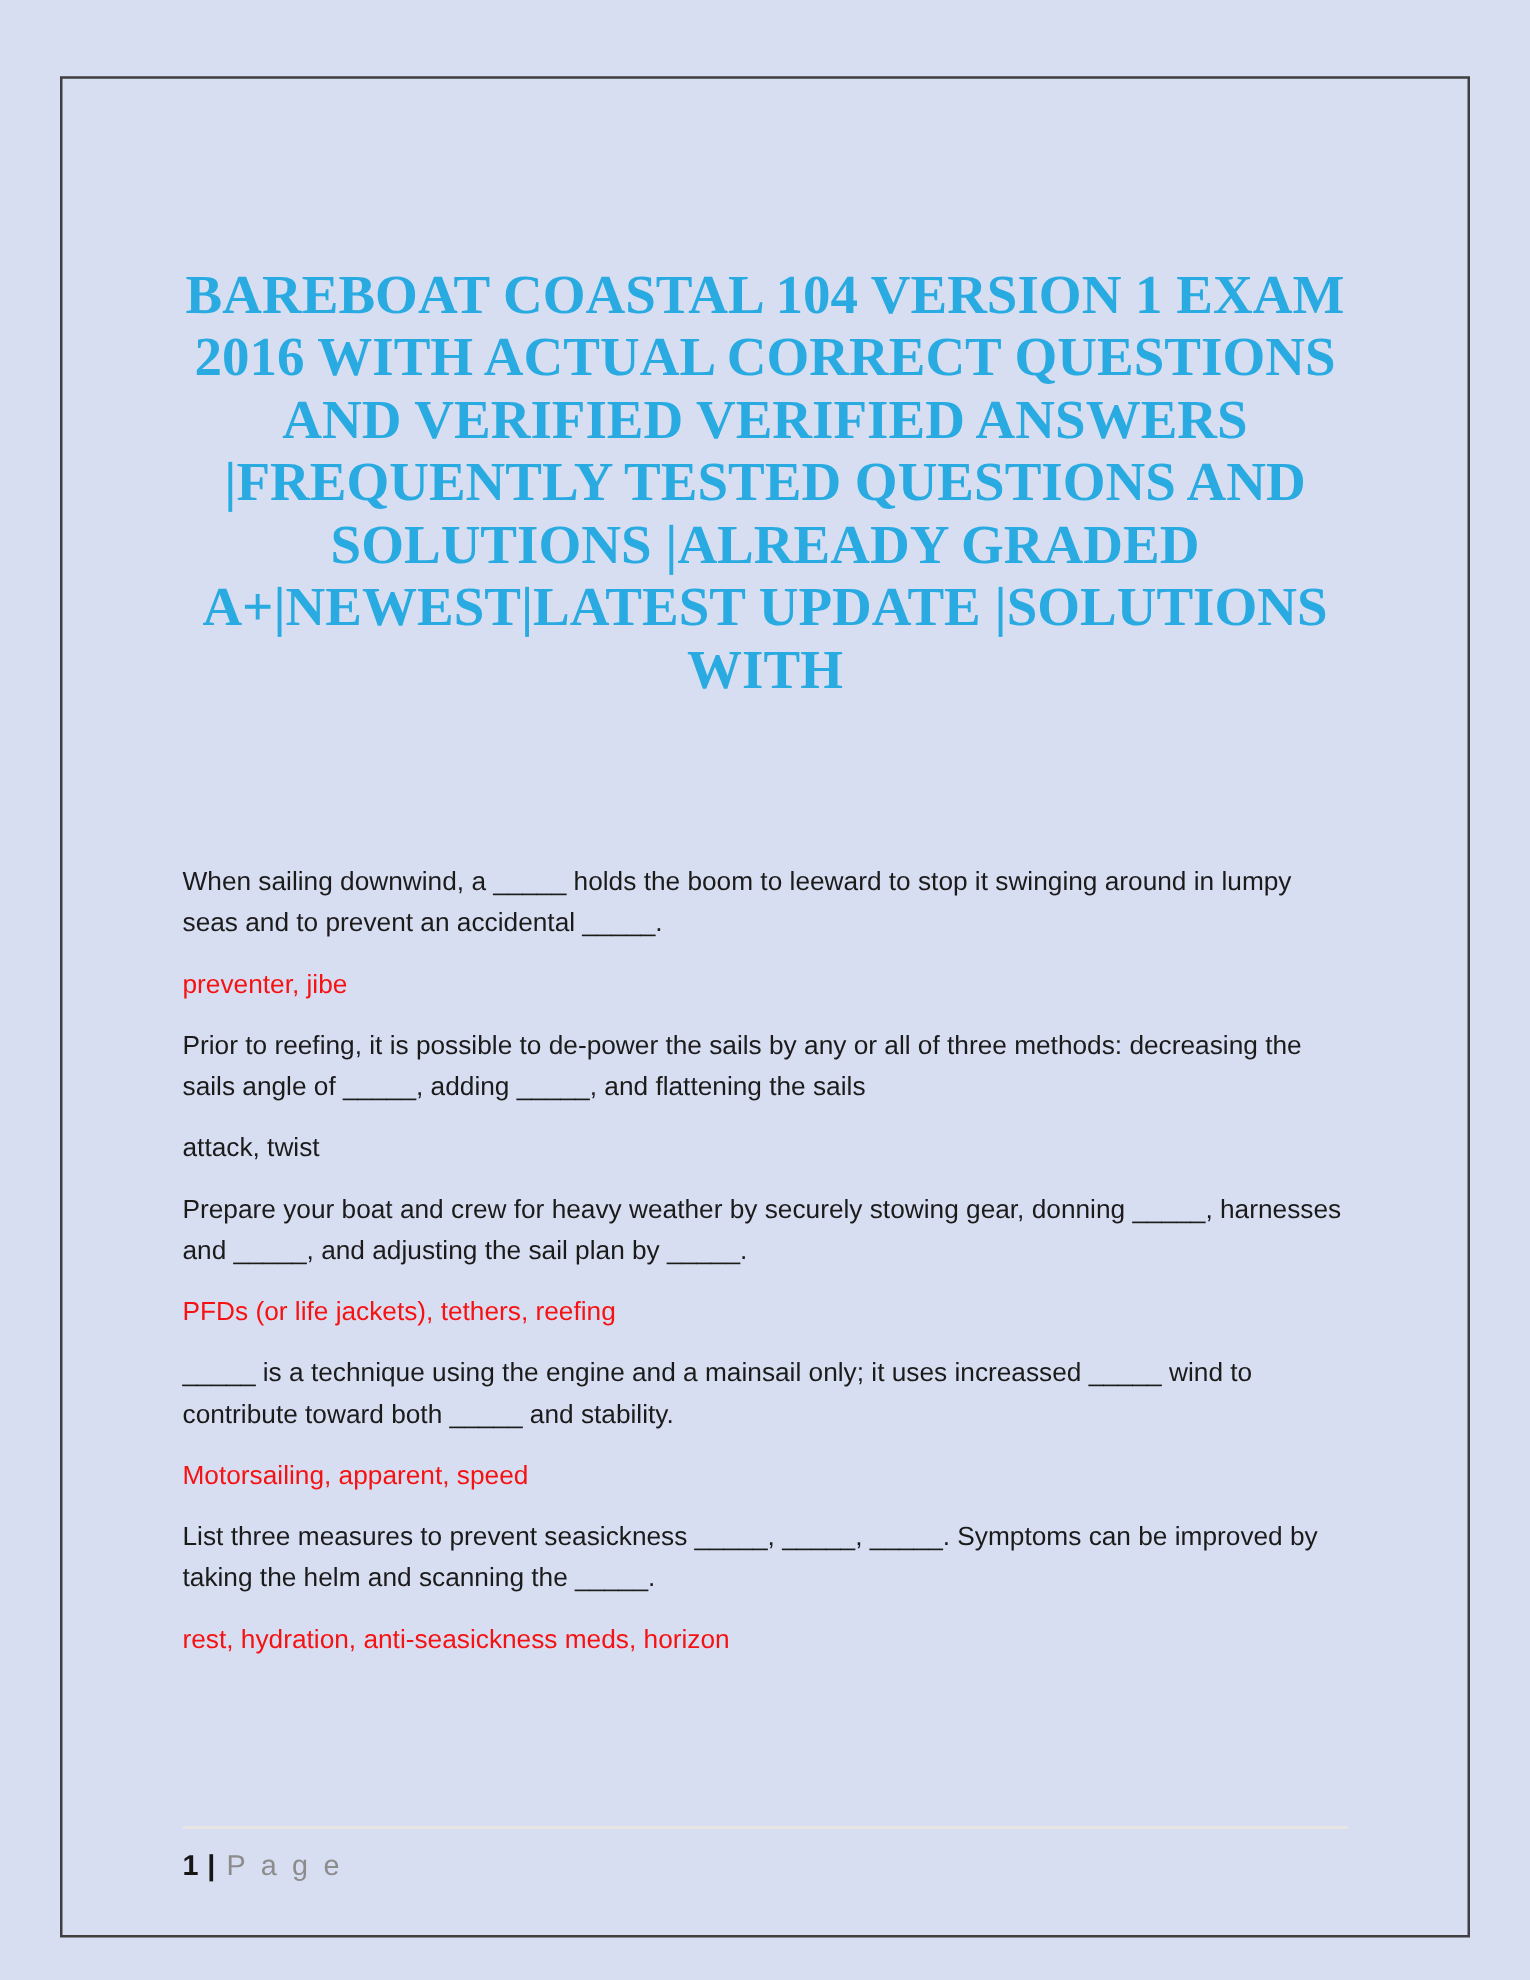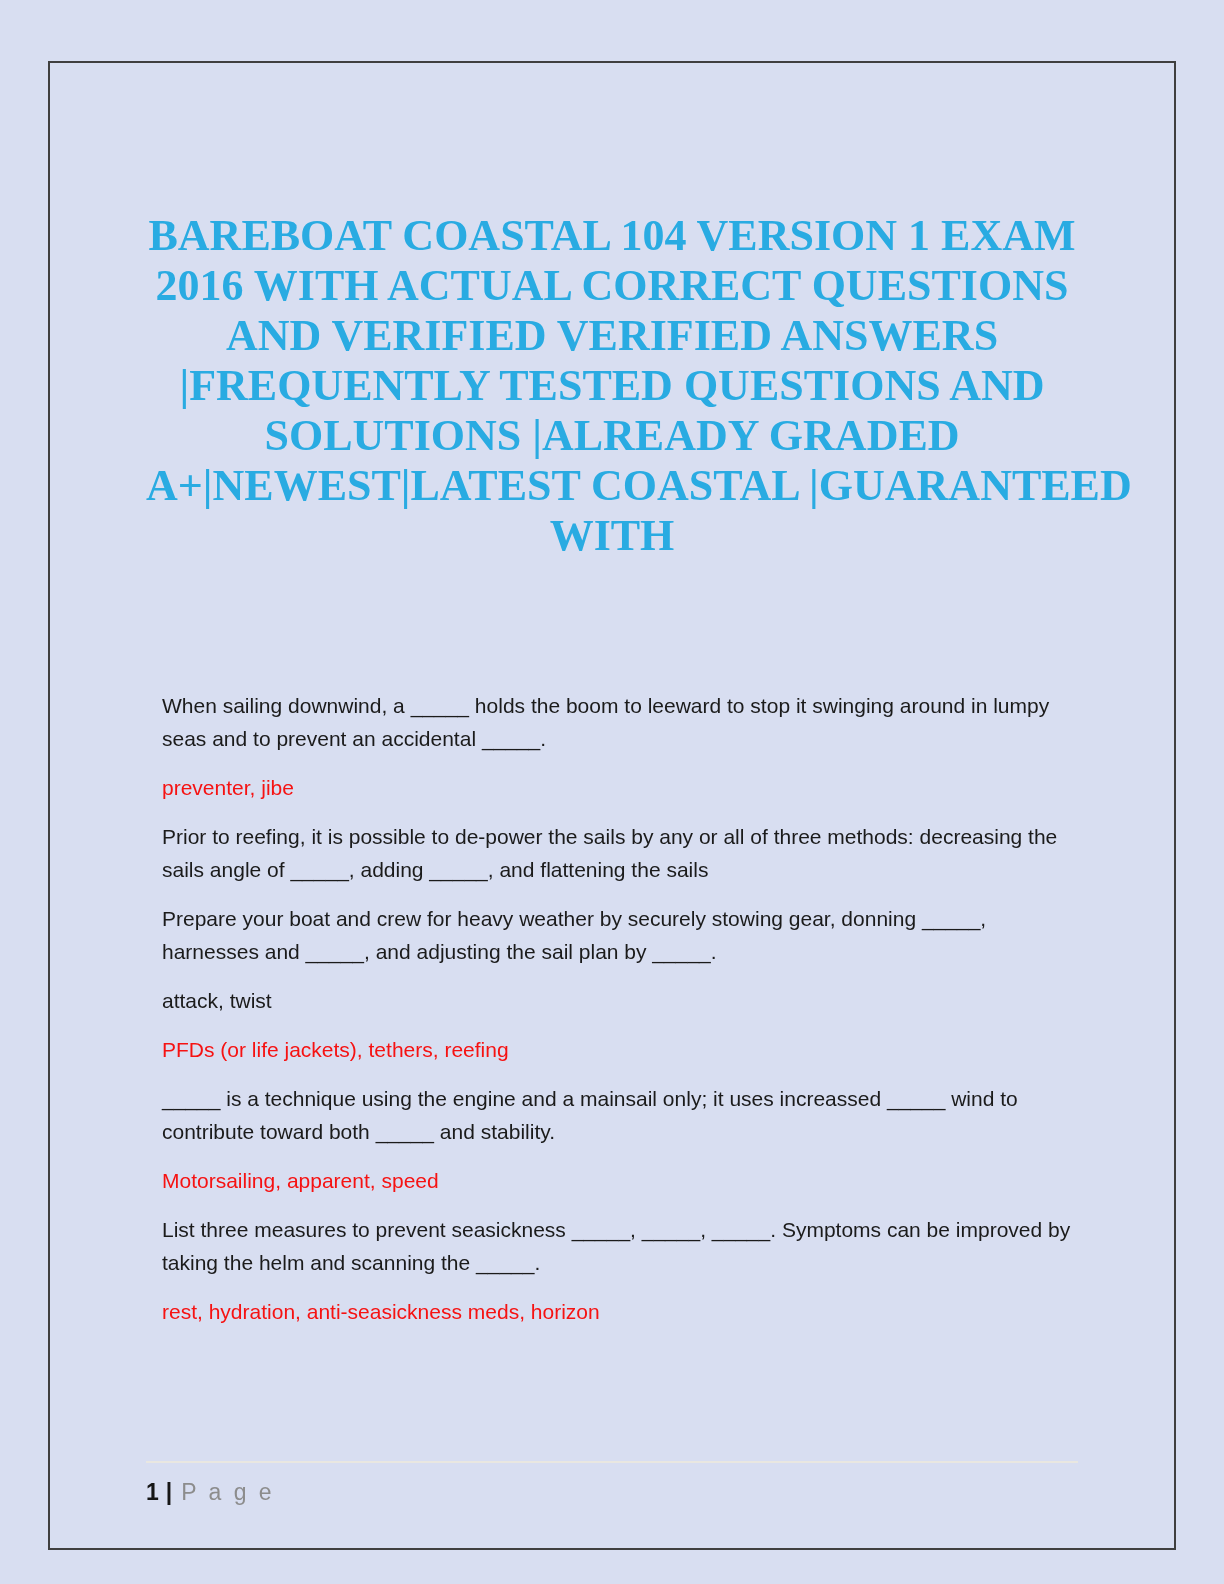--- a/index.html
+++ b/index.html
@@ -39,21 +39,21 @@
     line-height:50px;
     color:var(--title-color);
     margin:0 0 128px 0;
   }
   .title-line{white-space:nowrap;}
   .qa-list{
     font-size:21px;
     line-height:33px;
   }
   .para{
-    margin:0 0 16px 16px;
+    margin:0 0 16px 0;
   }
   .para.question{color:var(--body-ink);}
   .para.answer{color:var(--answer-red);}
   .para.answer_plain{color:var(--body-ink);}
   .footer{
     position:absolute;
     left:96px;right:96px;bottom:40px;
     border-top:2px solid var(--rule-color);
     padding-top:13px;
     font-size:23px;
@@ -70,29 +70,29 @@
 <body>
 
 <div class="sheet">
   <div class="content">
     <div class="title-block" style="color: rgb(41, 171, 226);">
         <div class="title-line">BAREBOAT COASTAL 104 VERSION 1 EXAM</div>
         <div class="title-line">2016 WITH ACTUAL CORRECT QUESTIONS</div>
         <div class="title-line">AND VERIFIED VERIFIED ANSWERS</div>
         <div class="title-line">|FREQUENTLY TESTED QUESTIONS AND</div>
         <div class="title-line">SOLUTIONS |ALREADY GRADED</div>
-        <div class="title-line">A+|NEWEST|LATEST COASTAL |GUARANTEED</div>
+        <div class="title-line">A+|NEWEST|LATEST UPDATE |SOLUTIONS</div>
         <div class="title-line">WITH</div>
       </div>
     <div class="qa-list">
         <p class="para question">When sailing downwind, a _____ holds the boom to leeward to stop it swinging around in lumpy seas and to prevent an accidental _____.</p>
         <p class="para answer">preventer, jibe</p>
         <p class="para question">Prior to reefing, it is possible to de-power the sails by any or all of three methods: decreasing the sails angle of _____, adding _____, and flattening the sails</p>
+        <p class="para answer_plain">attack, twist</p>
         <p class="para question">Prepare your boat and crew for heavy weather by securely stowing gear, donning _____, harnesses and _____, and adjusting the sail plan by _____.</p>
-        <p class="para answer_plain">attack, twist</p>
         <p class="para answer">PFDs (or life jackets), tethers, reefing</p>
         <p class="para question">_____ is a technique using the engine and a mainsail only; it uses increassed _____ wind to contribute toward both _____ and stability.</p>
         <p class="para answer">Motorsailing, apparent, speed</p>
         <p class="para question">List three measures to prevent seasickness _____, _____, _____. Symptoms can be improved by taking the helm and scanning the _____.</p>
         <p class="para answer">rest, hydration, anti-seasickness meds, horizon</p>
       </div>
   </div>
   <div class="footer">
     <span class="page-number">1</span><span class="separator">|</span><span class="page-label">P a g e</span>
   </div>

